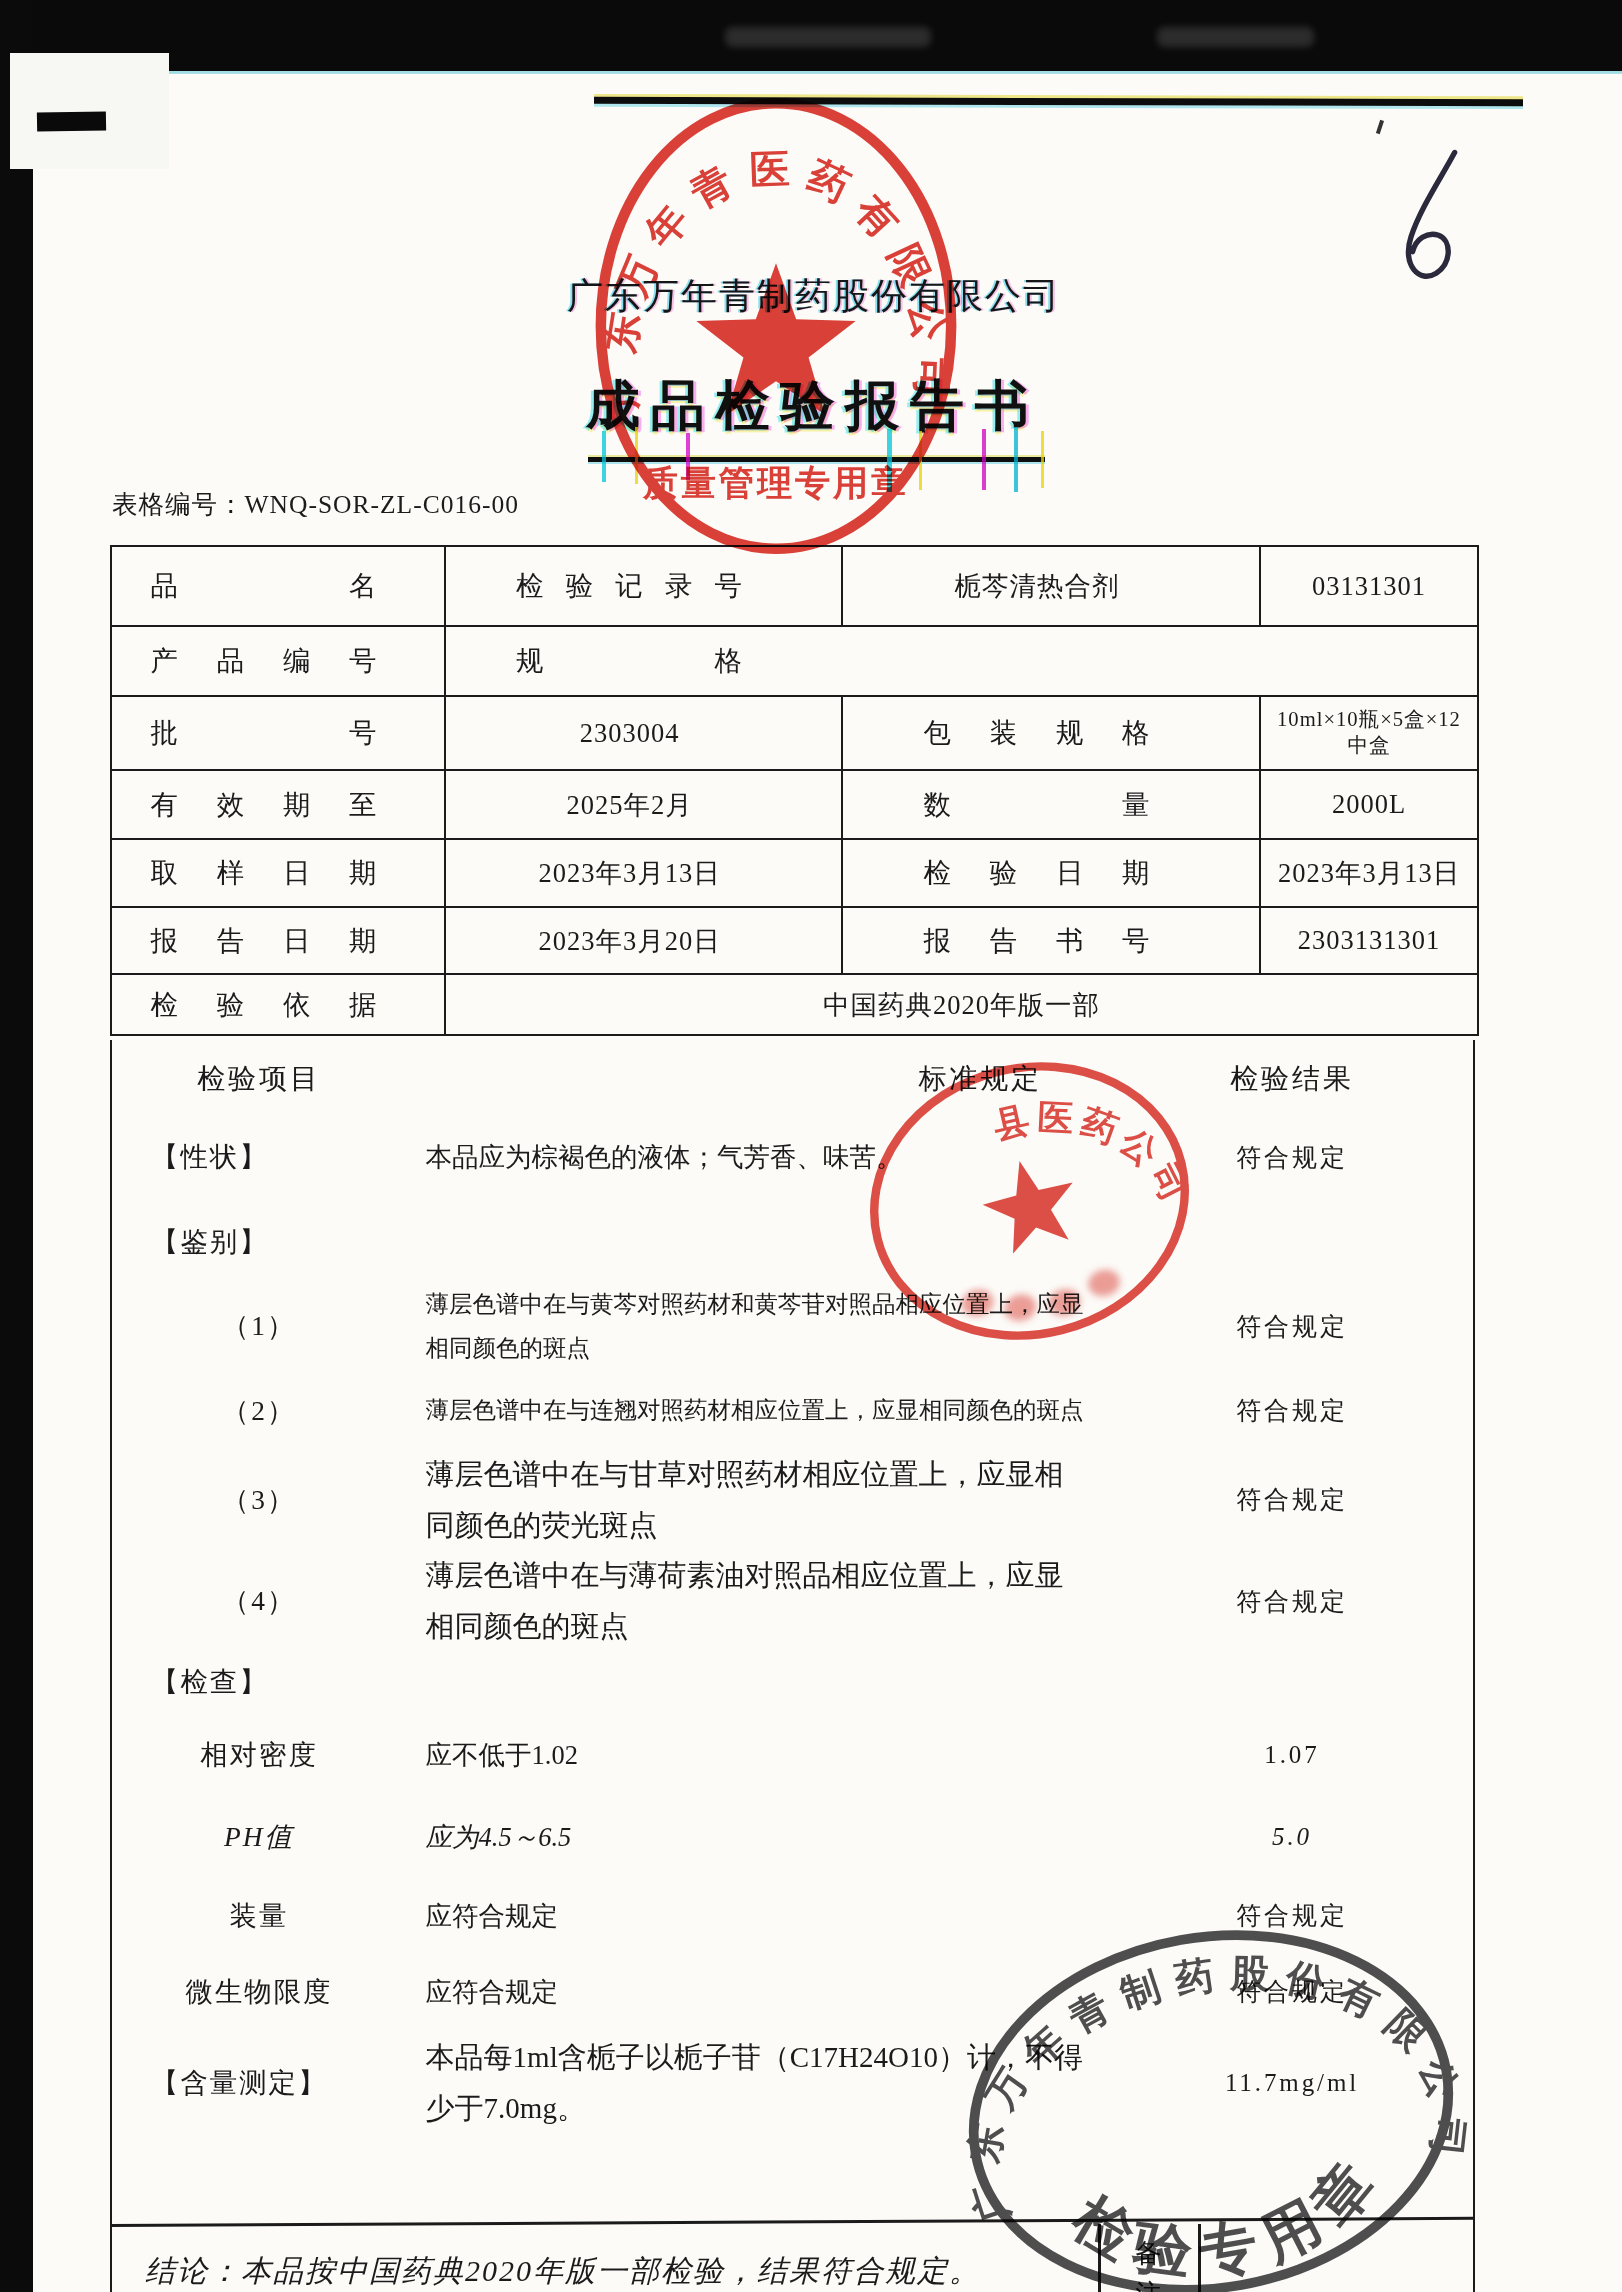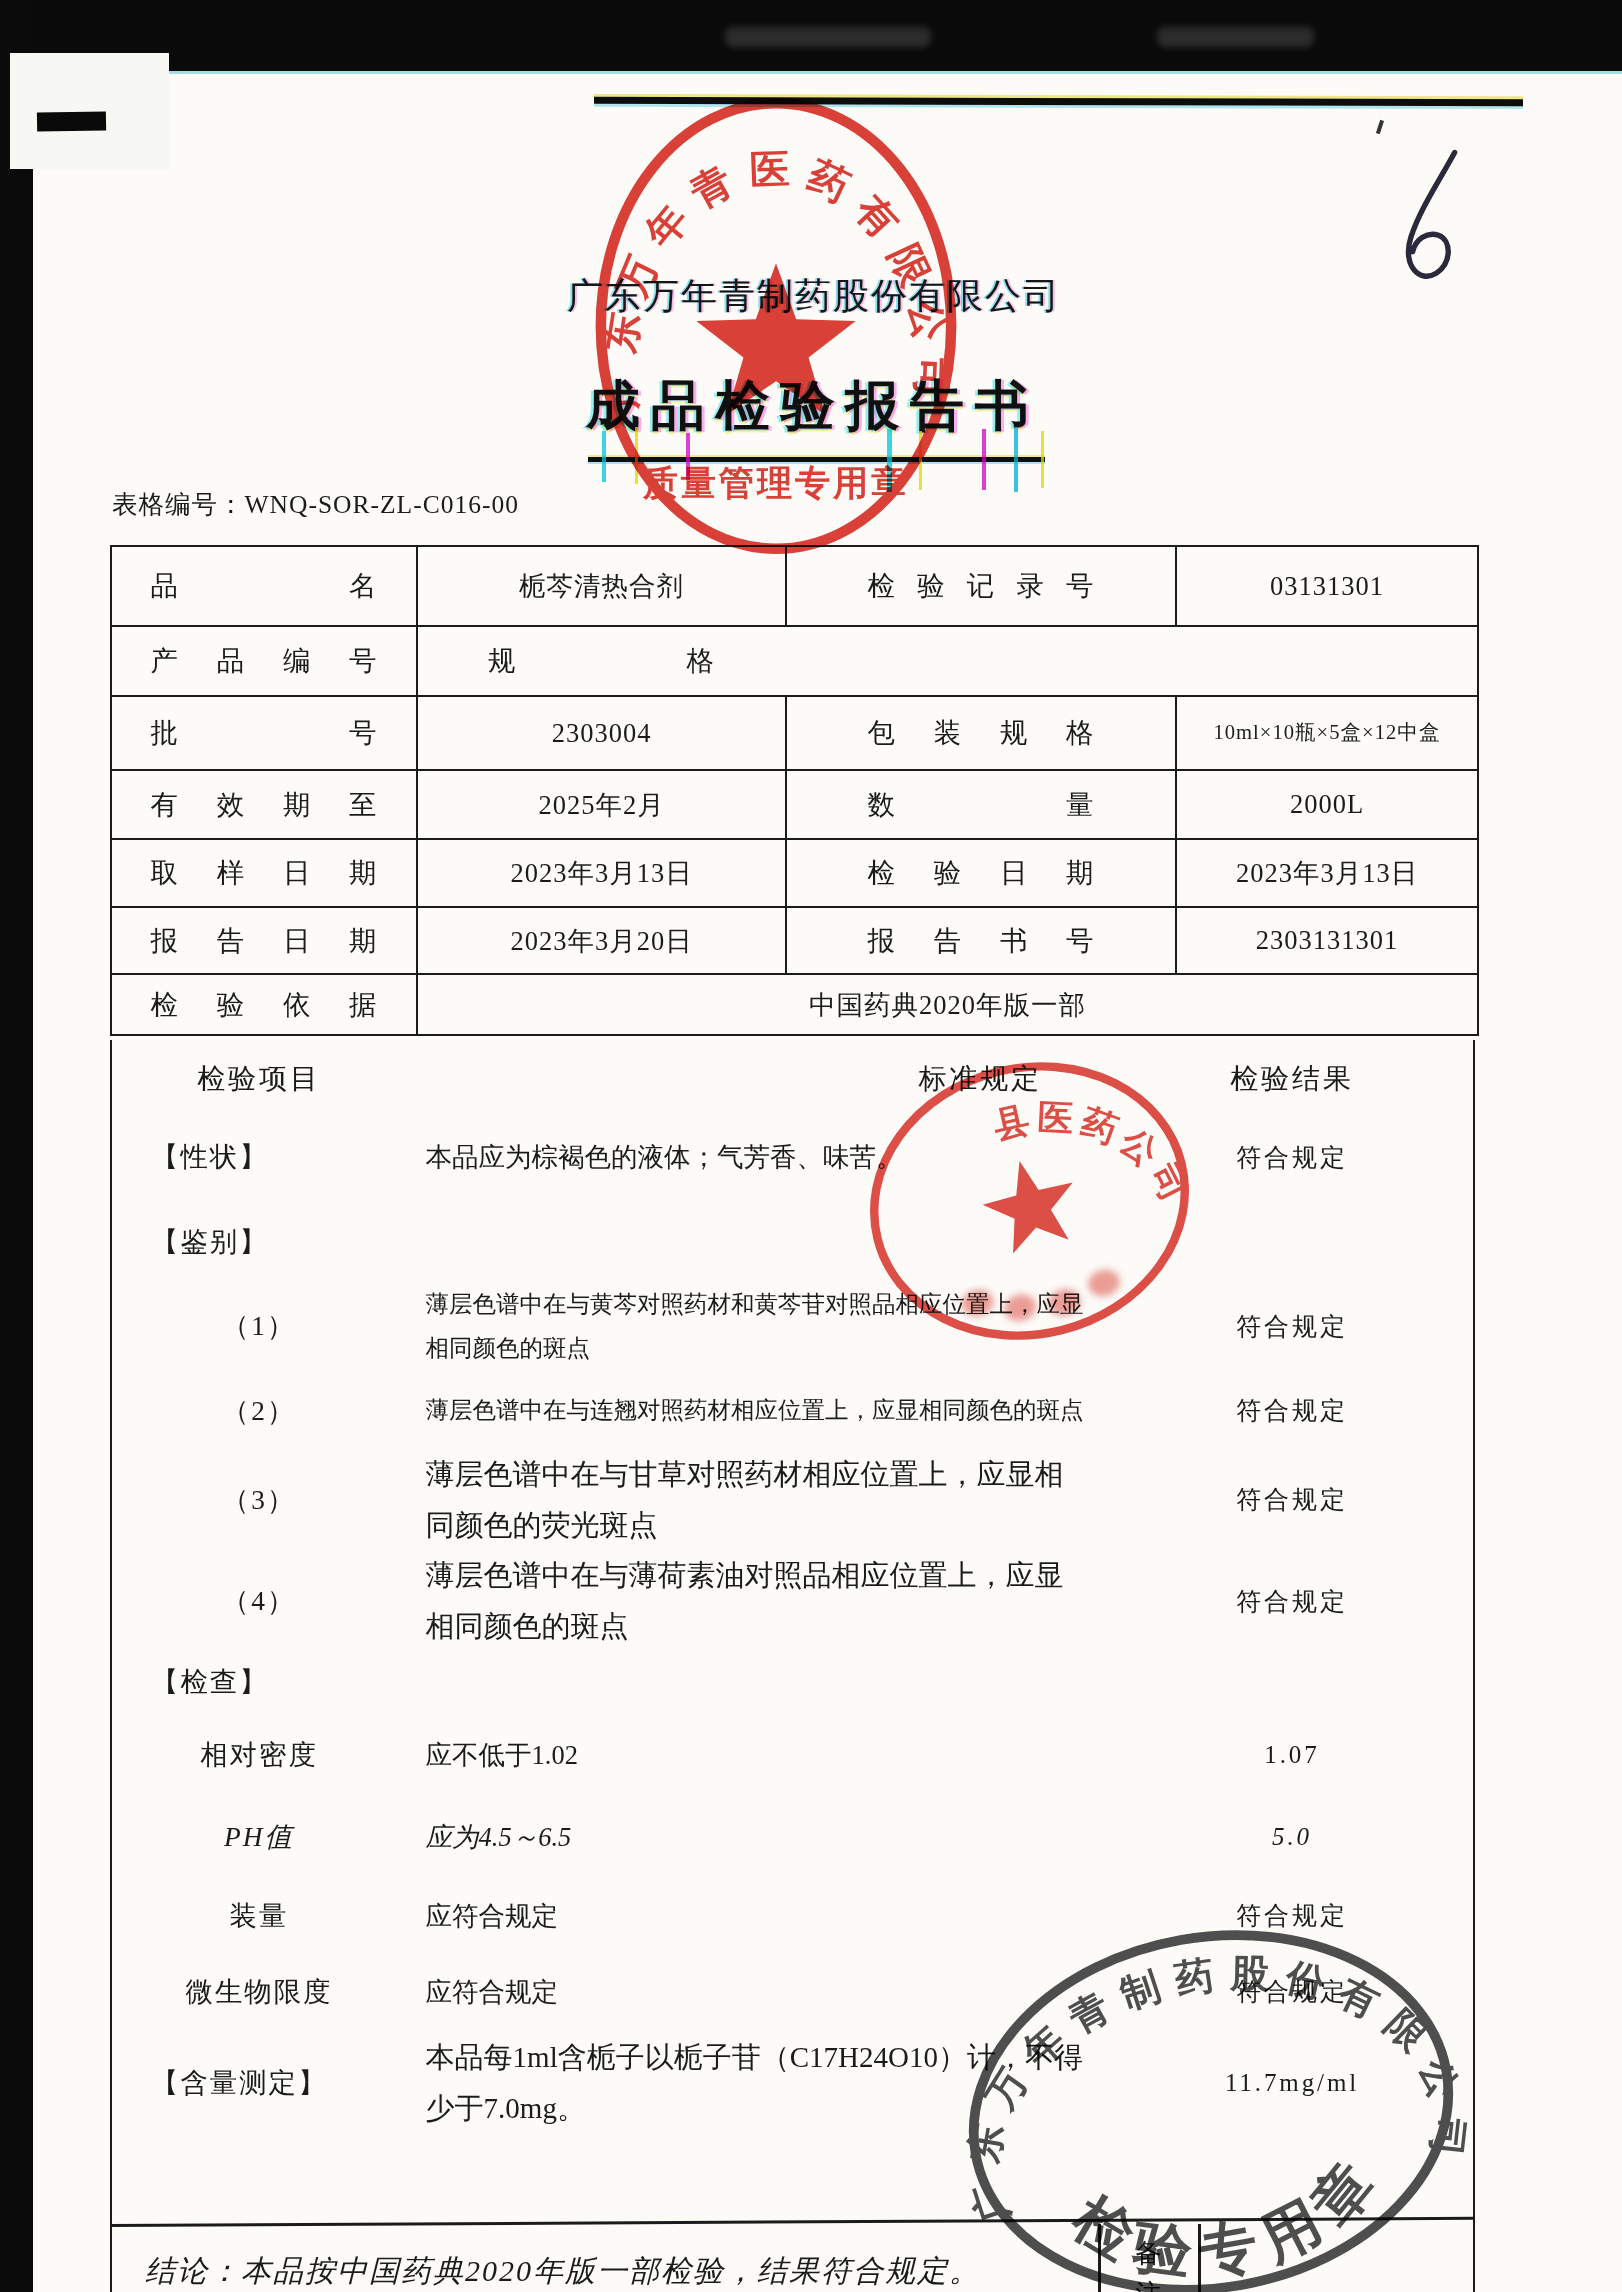--- a/index.html
+++ b/index.html
@@ -51,21 +51,21 @@
 
   .form-no{position:absolute;left:112px;top:487px;font-size:25.5px;letter-spacing:1px;white-space:nowrap;}
   .form-no .num{font-family:"Liberation Serif","DejaVu Serif",serif;}
 
   
   .hand-six{position:absolute;left:1396px;top:145px;width:82px;height:149px;transform:rotate(5deg);}
   .apostrophe{position:absolute;left:1378px;top:120px;width:3.9px;height:13.7px;background:#333;transform:rotate(18deg);}
 
   
   #info-table{position:absolute;left:110px;top:545px;width:1365px;border:2.9px solid var(--ink);}
-  .info-row{display:grid;grid-template-columns:304px 369px 390px 1fr;}
+  .info-row{display:grid;grid-template-columns:304px 369px 390px 1fr;gap:28px;}
   .info-row + .info-row{border-top:2.9px solid var(--ink);}
   .info-row:nth-child(1){height:78px;}
   .info-row:nth-child(2){height:68px;}
   .info-row:nth-child(3){height:72px;}
   .info-row:nth-child(4){height:67px;}
   .info-row:nth-child(5){height:66px;}
   .info-row:nth-child(6){height:65px;}
   .info-row:nth-child(7){height:59px;}
   .ic{display:flex;align-items:center;justify-content:center;border-left:2.9px solid var(--ink);font-size:27.4px;overflow:hidden;}
   .ic:first-child{border-left:none;}
@@ -151,24 +151,24 @@
   <div class="apostrophe"></div>
   <svg class="hand-six" viewBox="0 0 84 152">
     <path d="M 54,6 C 42,34 24,66 17,96 C 10,126 30,143 46,131 C 61,119 59,96 45,92 C 33,89 22,98 20,111" fill="none" style="stroke:var(--pen)" stroke-width="5.5" stroke-linecap="round"></path>
   </svg>
 
   <div id="info-table">
       <div class="info-row">
         <div class="ic ic-label">
           <span class="jspan">品名</span>
         </div>
+        <div class="ic ic-label">
+          <span class="jspan">检验记录号</span>
+        </div>
         <div class="ic ic-val">栀芩清热合剂</div>
-        <div class="ic ic-label">
-          <span class="jspan">检验记录号</span>
-        </div>
         <div class="ic ic-val">03131301</div>
       </div>
       <div class="info-row">
         <div class="ic ic-label">
           <span class="jspan">产品编号</span>
         </div>
         <div class="ic ic-label">
           <span class="jspan">规格</span>
         </div>
       </div>

